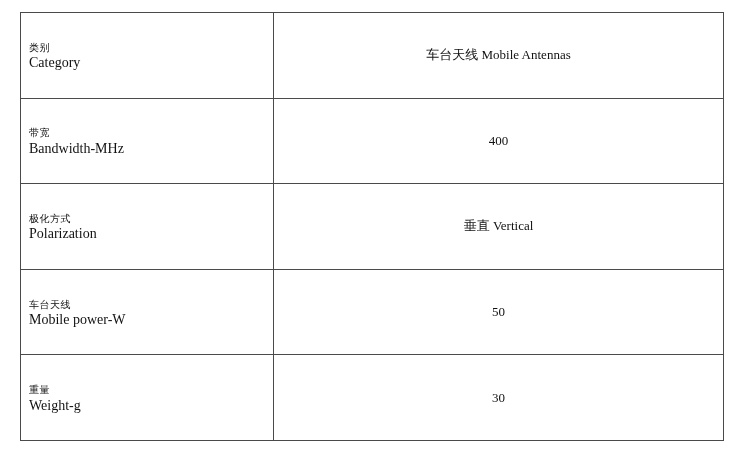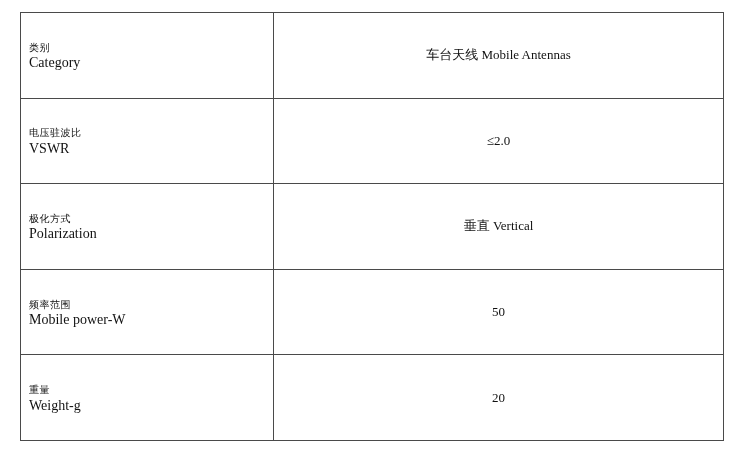--- a/index.html
+++ b/index.html
@@ -65,58 +65,58 @@
       <div class="label-zh">类别</div>
       <div class="label-en">Category</div>
     </td>
     <td class="value-cell">
       <div class="value-text">车台天线 Mobile Antennas</div>
     </td>
   </tr>
 
 
 
+  <tr>
+    <td class="label-cell">
+      <div class="label-zh">带宽</div>
+      <div class="label-en">Bandwidth-MHz</div>
+    </td>
+    <td class="value-cell">
+      <div class="value-text">400</div>
+    </td>
+  </tr>
 
 
-  <tr>
-    <td class="label-cell">
-      <div class="label-zh">电压驻波比</div>
-      <div class="label-en">VSWR</div>
-    </td>
-    <td class="value-cell">
-      <div class="value-text">≤2.0</div>
-    </td>
-  </tr>
 
 
   <tr>
     <td class="label-cell">
       <div class="label-zh">极化方式</div>
       <div class="label-en">Polarization</div>
     </td>
     <td class="value-cell">
       <div class="value-text">垂直 Vertical</div>
     </td>
   </tr>
 
   <tr>
     <td class="label-cell">
-      <div class="label-zh">频率范围</div>
+      <div class="label-zh">车台天线</div>
       <div class="label-en">Mobile power-W</div>
     </td>
     <td class="value-cell">
       <div class="value-text">50</div>
     </td>
   </tr>
 
 
   <tr>
     <td class="label-cell">
       <div class="label-zh">重量</div>
       <div class="label-en">Weight-g</div>
     </td>
     <td class="value-cell">
-      <div class="value-text">20</div>
+      <div class="value-text">30</div>
     </td>
   </tr>
 
 </tbody>
 </table>
 
 </body></html>

